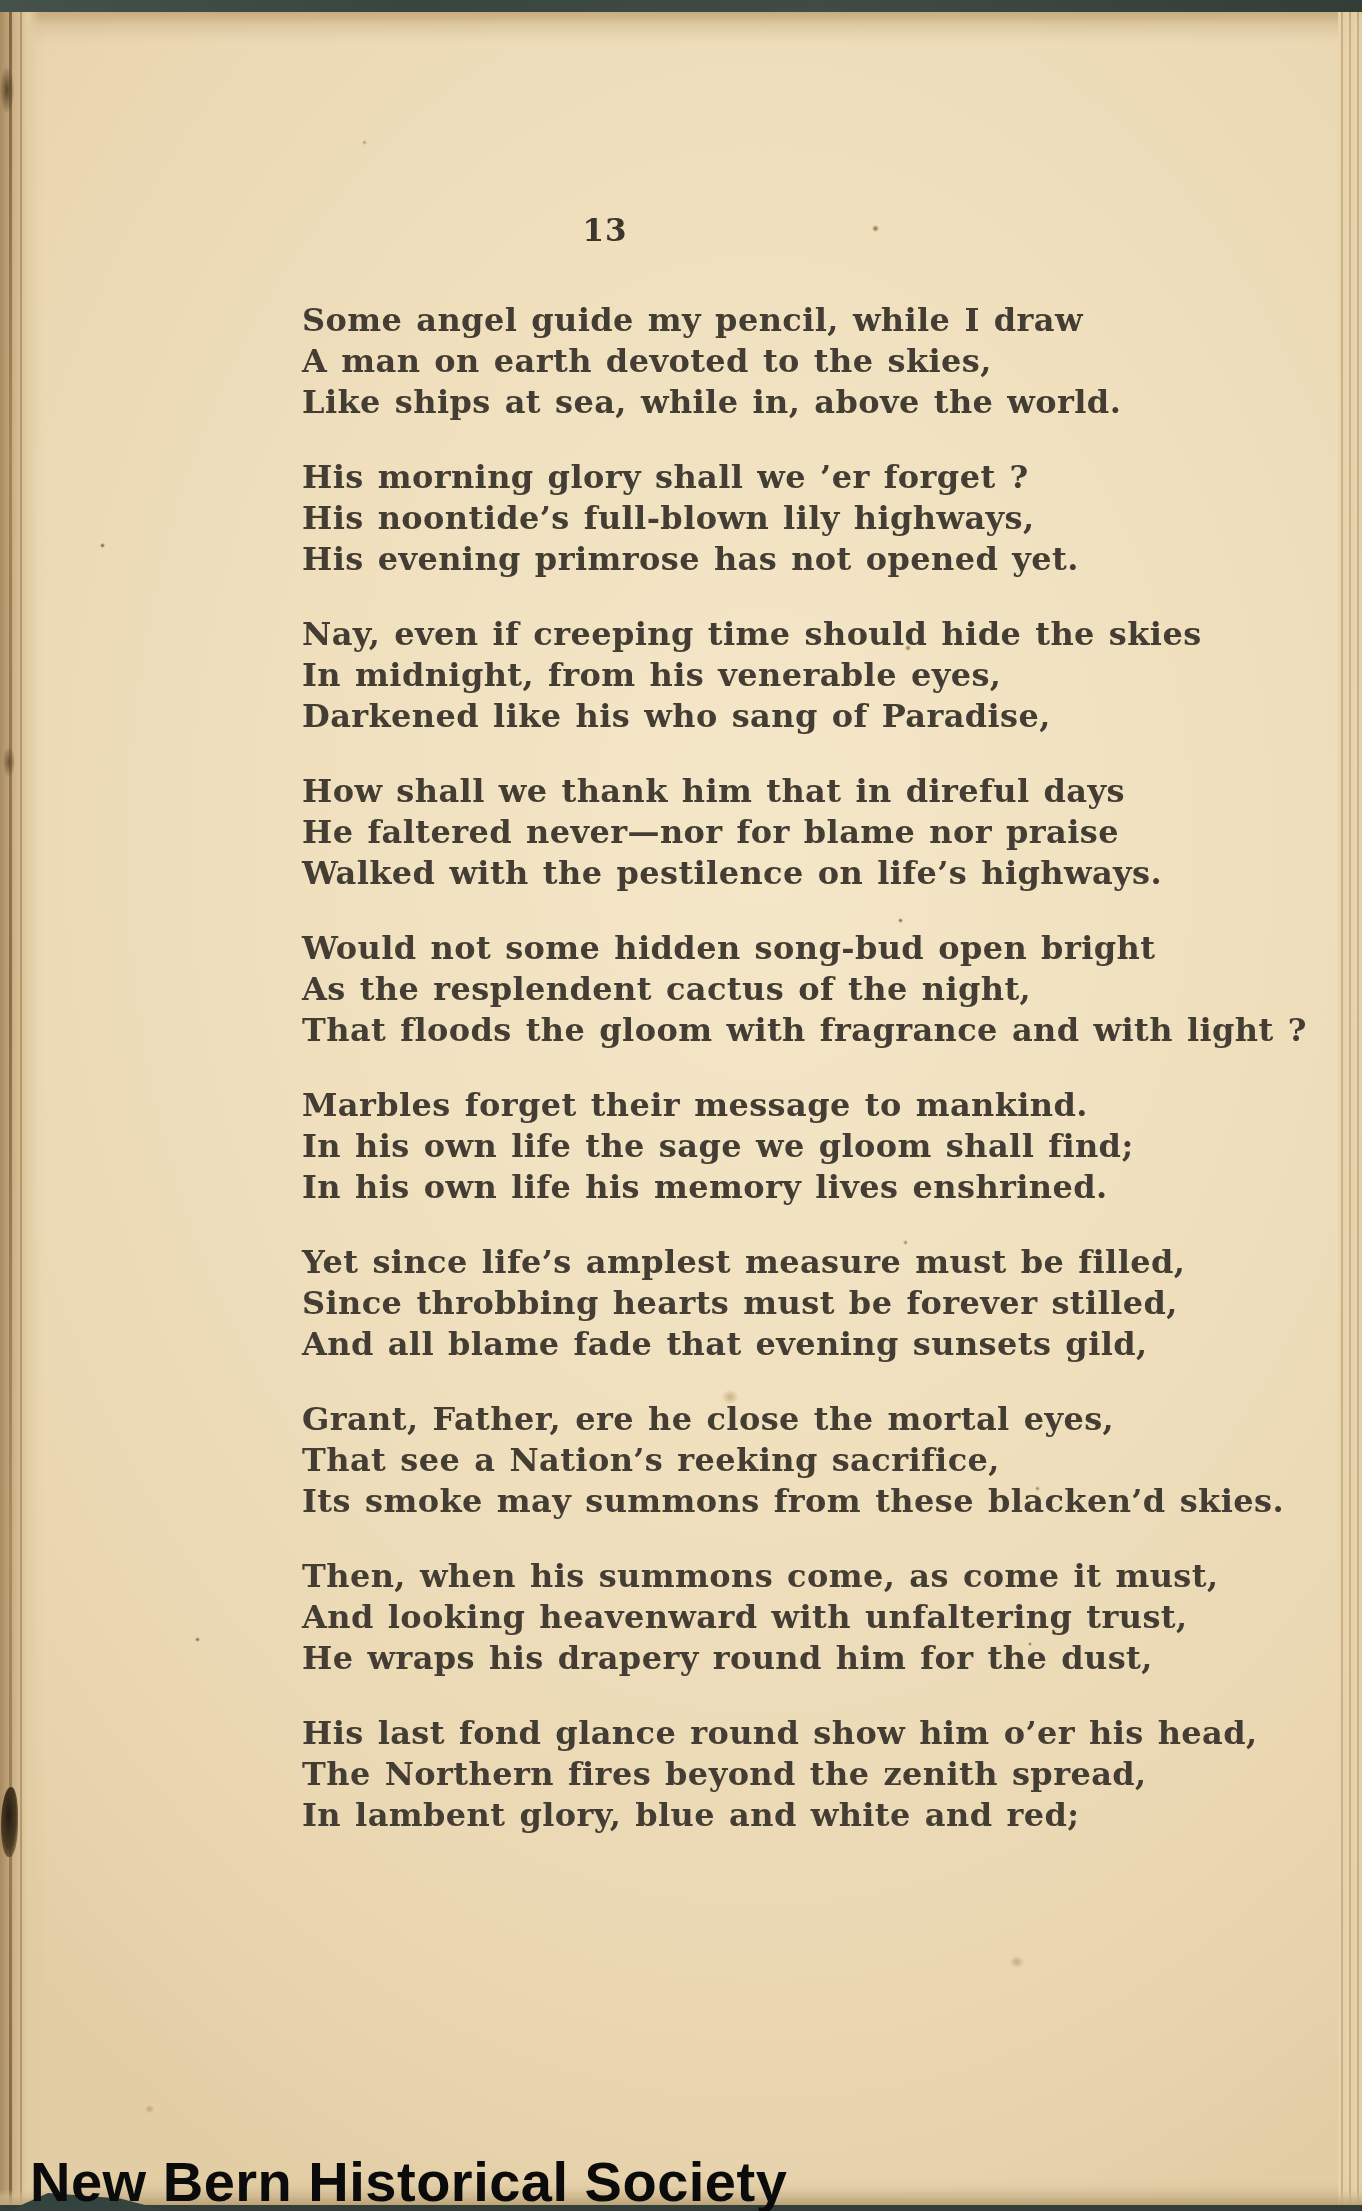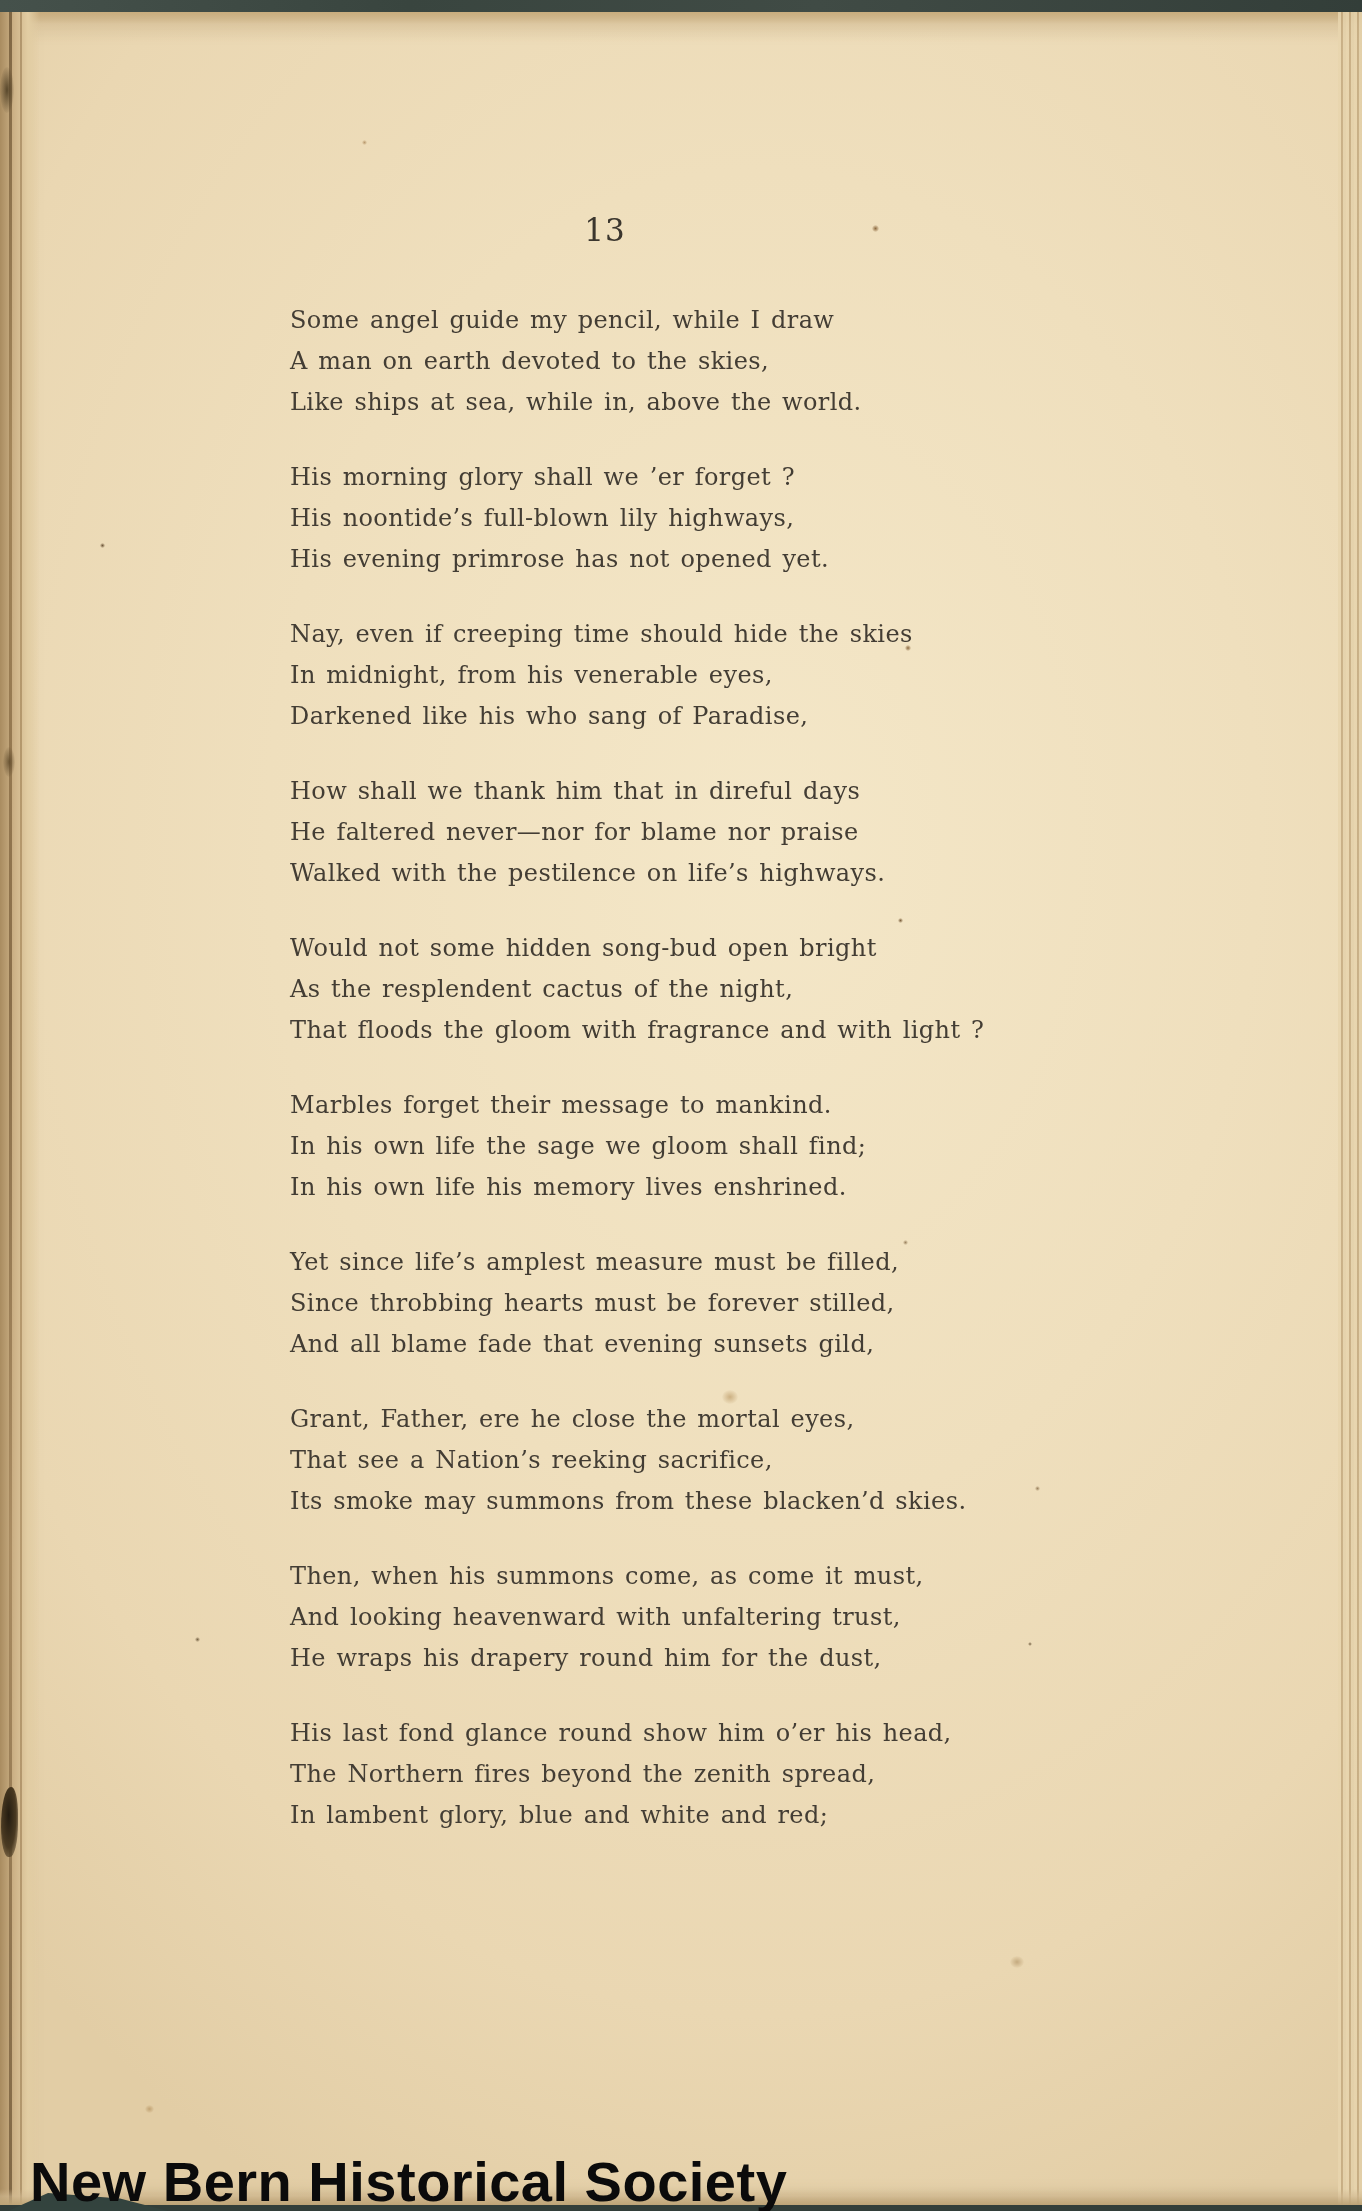--- a/index.html
+++ b/index.html
@@ -73,27 +73,27 @@
   .s7{left:1035px;top:1486px;width:5px;height:5px;background:radial-gradient(rgba(120,92,55,.7),rgba(120,92,55,0) 75%);}
   .s8{left:195px;top:1637px;width:5px;height:5px;background:radial-gradient(rgba(90,70,42,.8),rgba(90,70,42,0) 75%);}
   .s9{left:1028px;top:1642px;width:4px;height:4px;background:radial-gradient(rgba(90,70,42,.8),rgba(90,70,42,0) 75%);}
   .s10{left:1010px;top:1956px;width:14px;height:12px;background:radial-gradient(rgba(150,115,65,.45),rgba(150,115,65,0) 75%);}
   .s11{left:362px;top:140px;width:5px;height:5px;background:radial-gradient(rgba(150,110,60,.6),rgba(150,110,60,0) 75%);}
   .s12{left:145px;top:2105px;width:9px;height:8px;background:radial-gradient(rgba(160,120,65,.5),rgba(160,120,65,0) 75%);}
   
   .page-number{
     position:absolute;left:560px;top:212px;width:90px;
     text-align:center;
-    font-size:31px;font-weight:400;color:#3b362e;
+    font-size:31px;font-weight:700;color:#3b362e;
     letter-spacing:1px;
   }
   .poem{
-    position:absolute;left:290px;top:300px;width:780px;
-    font-size:24px;line-height:41px;color:#433d34;
-    letter-spacing:.4px;word-spacing:2.5px;
+    position:absolute;left:302px;top:300px;width:780px;
+    font-size:32px;line-height:41px;color:#433d34;
+    letter-spacing:.4px;word-spacing:2.5px;font-weight:bold;
   }
   .stanza{margin:0 0 34px 0;}
   .poem-line{white-space:nowrap;}
   
   .watermark{
     position:absolute;left:30px;top:2149px;
     font-family:"Liberation Sans", sans-serif;
     font-weight:700;font-size:56px;letter-spacing:.5px;
     color:#0b0b0b;
   }

